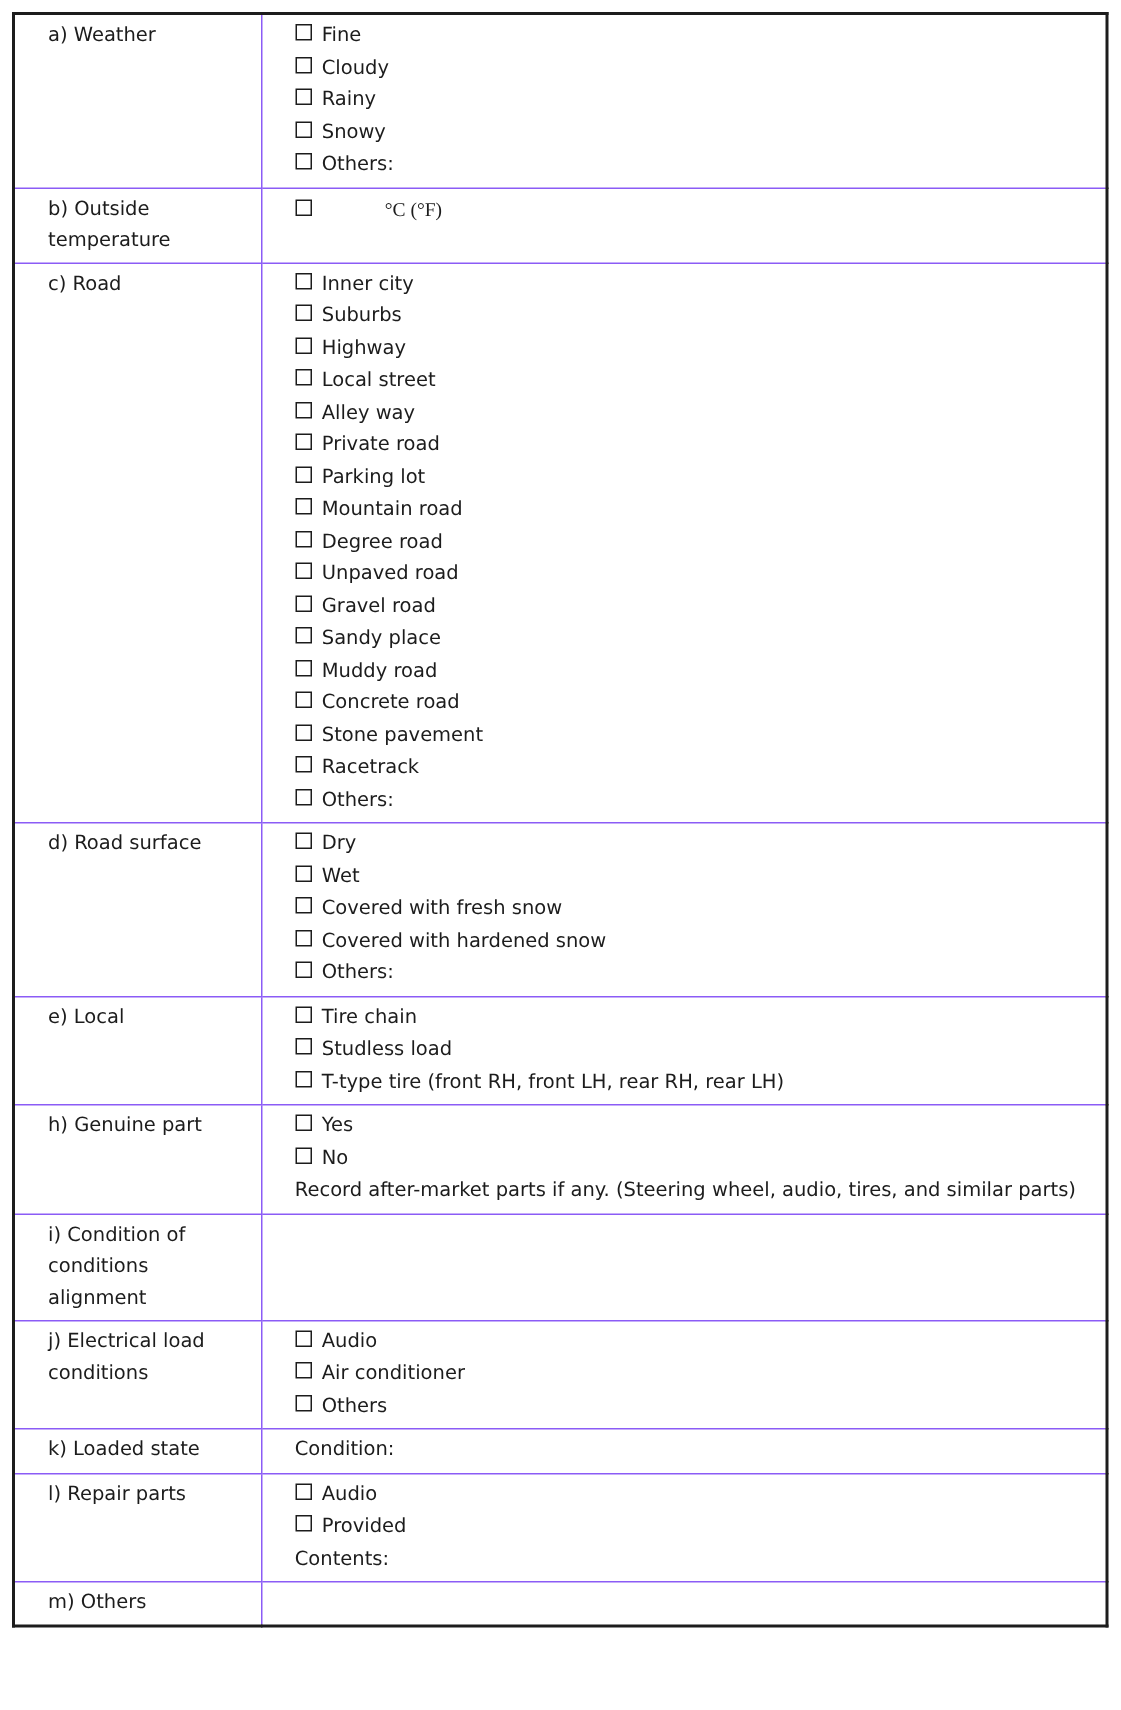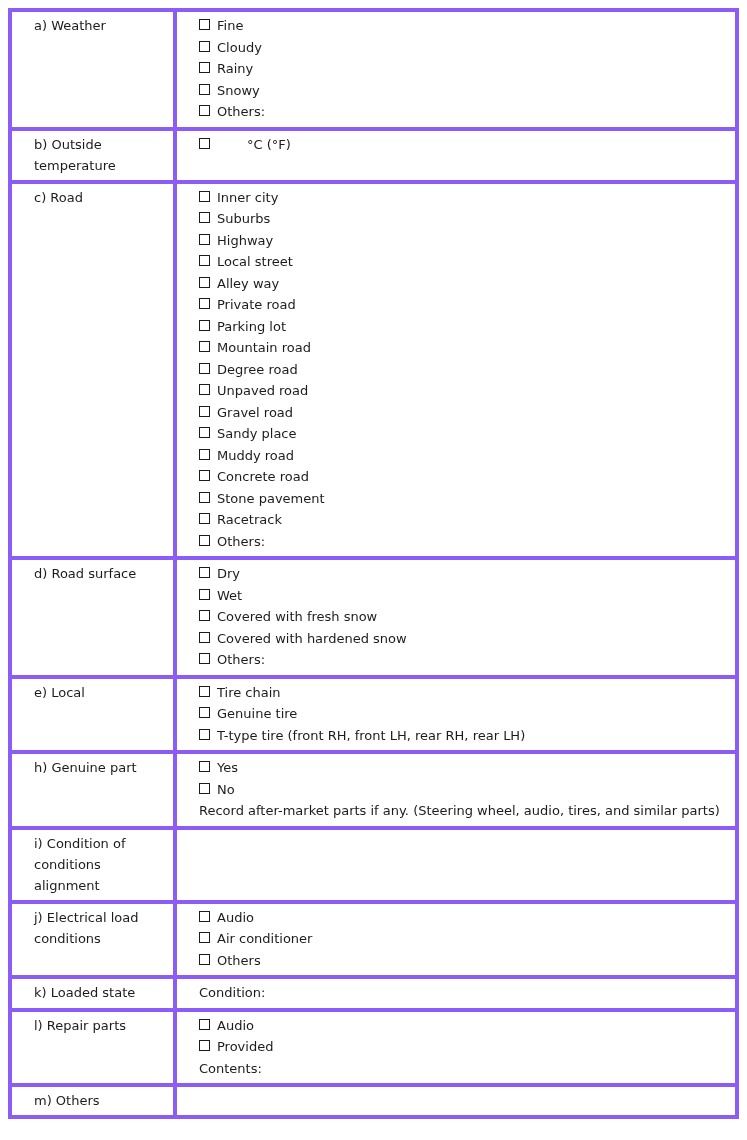--- a/index.html
+++ b/index.html
@@ -15,21 +15,21 @@
     padding: 8px;
     box-sizing: border-box;
   }
   table.form-table {
     border-collapse: collapse;
     width: 731px;
     table-layout: fixed;
     border: 2px solid #1c1c1c;
   }
   table.form-table td {
-    border: 4px solid #8b5cf6;
+    border: 1px solid #8b5cf6;
     vertical-align: top;
     padding: 3px 5px 4px 22px;
   }
   td.label-cell {
     line-height: 21px;
   }
   td.content-cell {
     line-height: 21px;
   }
   .line {
@@ -42,21 +42,22 @@
   .checkbox {
     display: inline-block;
     width: 9px;
     height: 9px;
     border: 1px solid #1c1c1c;
     background: #ffffff;
     margin-right: 7px;
     box-sizing: content-box;
   }
   .gap-after-box .option-label {
-    margin-left: 30px;
+    margin-left: 42px;
+    font-family: Liberation Serif, serif;
   }
 </style>
 </head>
 <body>
 
 <table class="form-table">
   <colgroup>
     <col style="width:165px">
     <col>
   </colgroup>
@@ -107,21 +108,21 @@
           <div class="line checkbox-line"><span class="checkbox"></span><span class="option-label">Wet</span></div>
           <div class="line checkbox-line"><span class="checkbox"></span><span class="option-label">Covered with fresh snow</span></div>
           <div class="line checkbox-line"><span class="checkbox"></span><span class="option-label">Covered with hardened snow</span></div>
           <div class="line checkbox-line"><span class="checkbox"></span><span class="option-label">Others:</span></div>
         </td>
       </tr>
       <tr>
         <td class="label-cell">e) Local</td>
         <td class="content-cell">
           <div class="line checkbox-line"><span class="checkbox"></span><span class="option-label">Tire chain</span></div>
-          <div class="line checkbox-line"><span class="checkbox"></span><span class="option-label">Genuine tire</span></div>
+          <div class="line checkbox-line"><span class="checkbox"></span><span class="option-label">Studless load</span></div>
           <div class="line checkbox-line"><span class="checkbox"></span><span class="option-label">T-type tire (front RH, front LH, rear RH, rear LH)</span></div>
         </td>
       </tr>
       <tr>
         <td class="label-cell">h) Genuine part</td>
         <td class="content-cell">
           <div class="line checkbox-line"><span class="checkbox"></span><span class="option-label">Yes</span></div>
           <div class="line checkbox-line"><span class="checkbox"></span><span class="option-label">No</span></div>
           <div class="line text-line">Record after-market parts if any. (Steering wheel, audio, tires, and similar parts)</div>
         </td>

